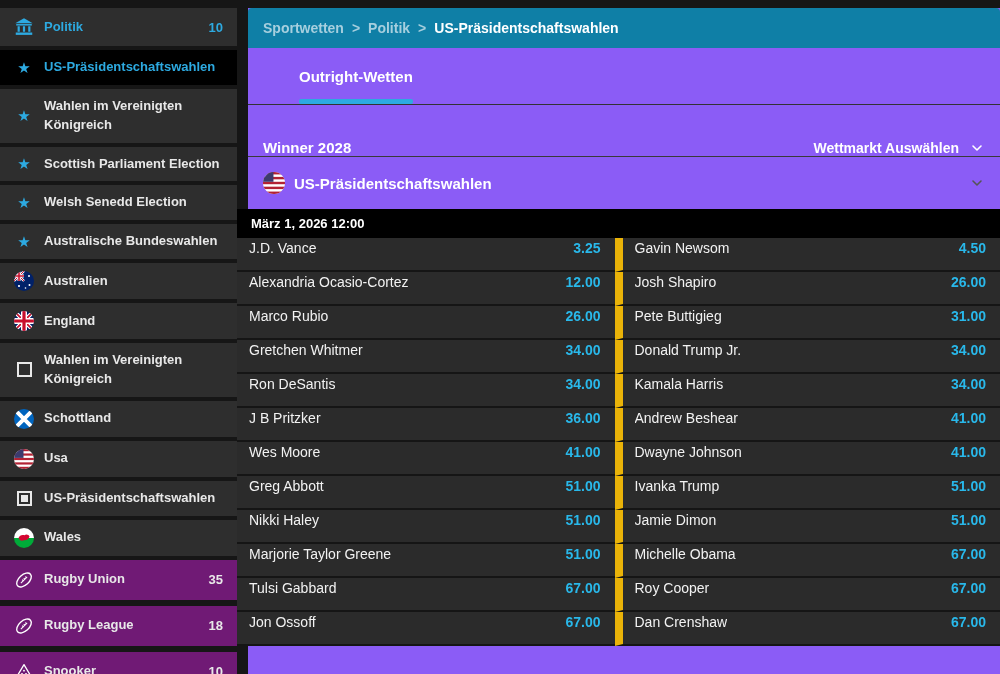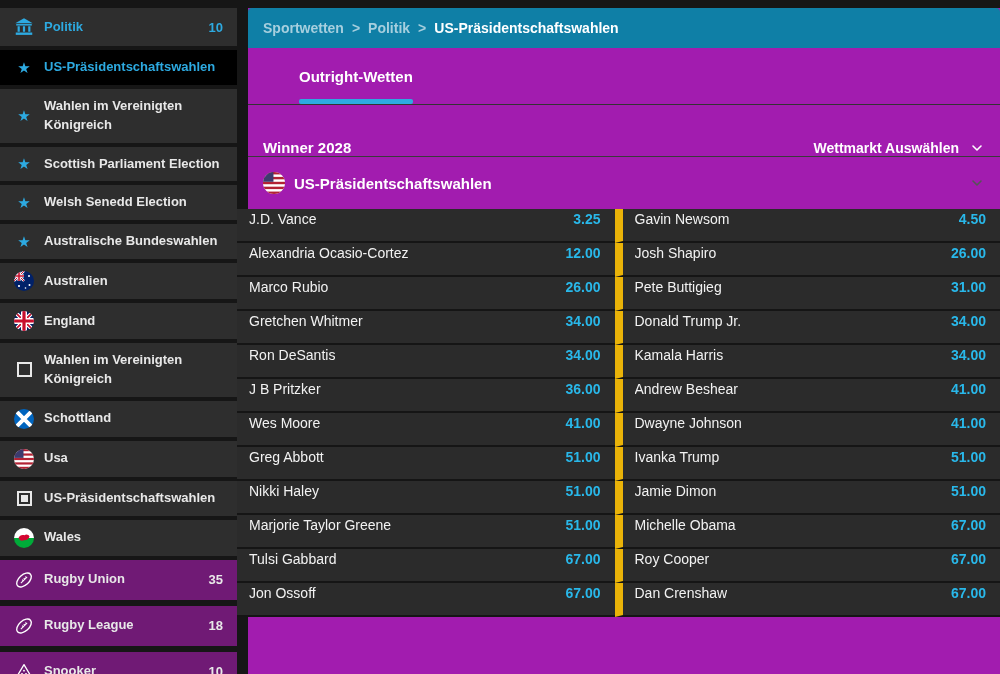--- a/index.html
+++ b/index.html
@@ -18,21 +18,21 @@
   .sb-item.active { background:#000; }
   .sb-item.active .sb-label { color:#2daae1; }
   .sb-item.sport { background:#701a75; min-height:40px; margin-bottom:6px; padding-top:9px; padding-bottom:9px; }
   .star { color:#2daae1; font-size:15px; line-height:1; }
   .cb-outline { width:15px; height:15px; border:2px solid #e8e8e8; }
   .cb-filled { width:15px; height:15px; border:2px solid #e8e8e8; display:flex; align-items:center; justify-content:center; }
   .cb-filled span { width:7px; height:7px; background:#e8e8e8; display:block; }
 
   
   .main { flex:1; min-width:0; }
-  .main-inner { margin-left:11px; background:#a21caf; height:666px; }
+  .main-inner { margin-left:11px; background:#8b5cf6; height:666px; }
   .breadcrumb-bar { height:40px; background:#0f7fa6; border-radius:4px 4px 0 0;
     display:flex; align-items:center; padding:0 15px; font-size:14px; }
   .bc-link { color:#a6cfde; font-weight:700; cursor:pointer; }
   .bc-sep { color:#a6cfde; margin:0 8px; font-weight:700; }
   .bc-current { color:#fff; font-weight:700; }
 
   .tab-bar { padding:20px 15px 0 15px; border-bottom:1px solid #333; }
   .tab { display:inline-block; cursor:pointer;margin-left:36px; }
   .tab span { color:#fff; font-size:15px; font-weight:700; }
   .tab-underline { height:5px; background:#2daae1; border-radius:2px; margin-top:13px; }
@@ -325,20 +325,21 @@
               </svg>
           </span>
           <span class="section-title">US-Präsidentschaftswahlen</span>
           <span class="chev gray">
             <svg width="16" height="16" viewBox="0 0 24 24">
                 <path d="M6 9l6 6 6-6" stroke="currentColor" stroke-width="2.4" fill="none" stroke-linecap="round" stroke-linejoin="round"></path>
               </svg>
           </span>
         </div>
 
+        <div class="date-bar">März 1, 2026 12:00</div>
 
         <div class="odds-grid">
 
           <div class="orow">
             <div class="cell">
                 <span class="nm">J.D. Vance</span>
                 <span class="od">3.25</span>
               </div>
             <div class="cell">
                 <span class="nm">Gavin Newsom</span>

